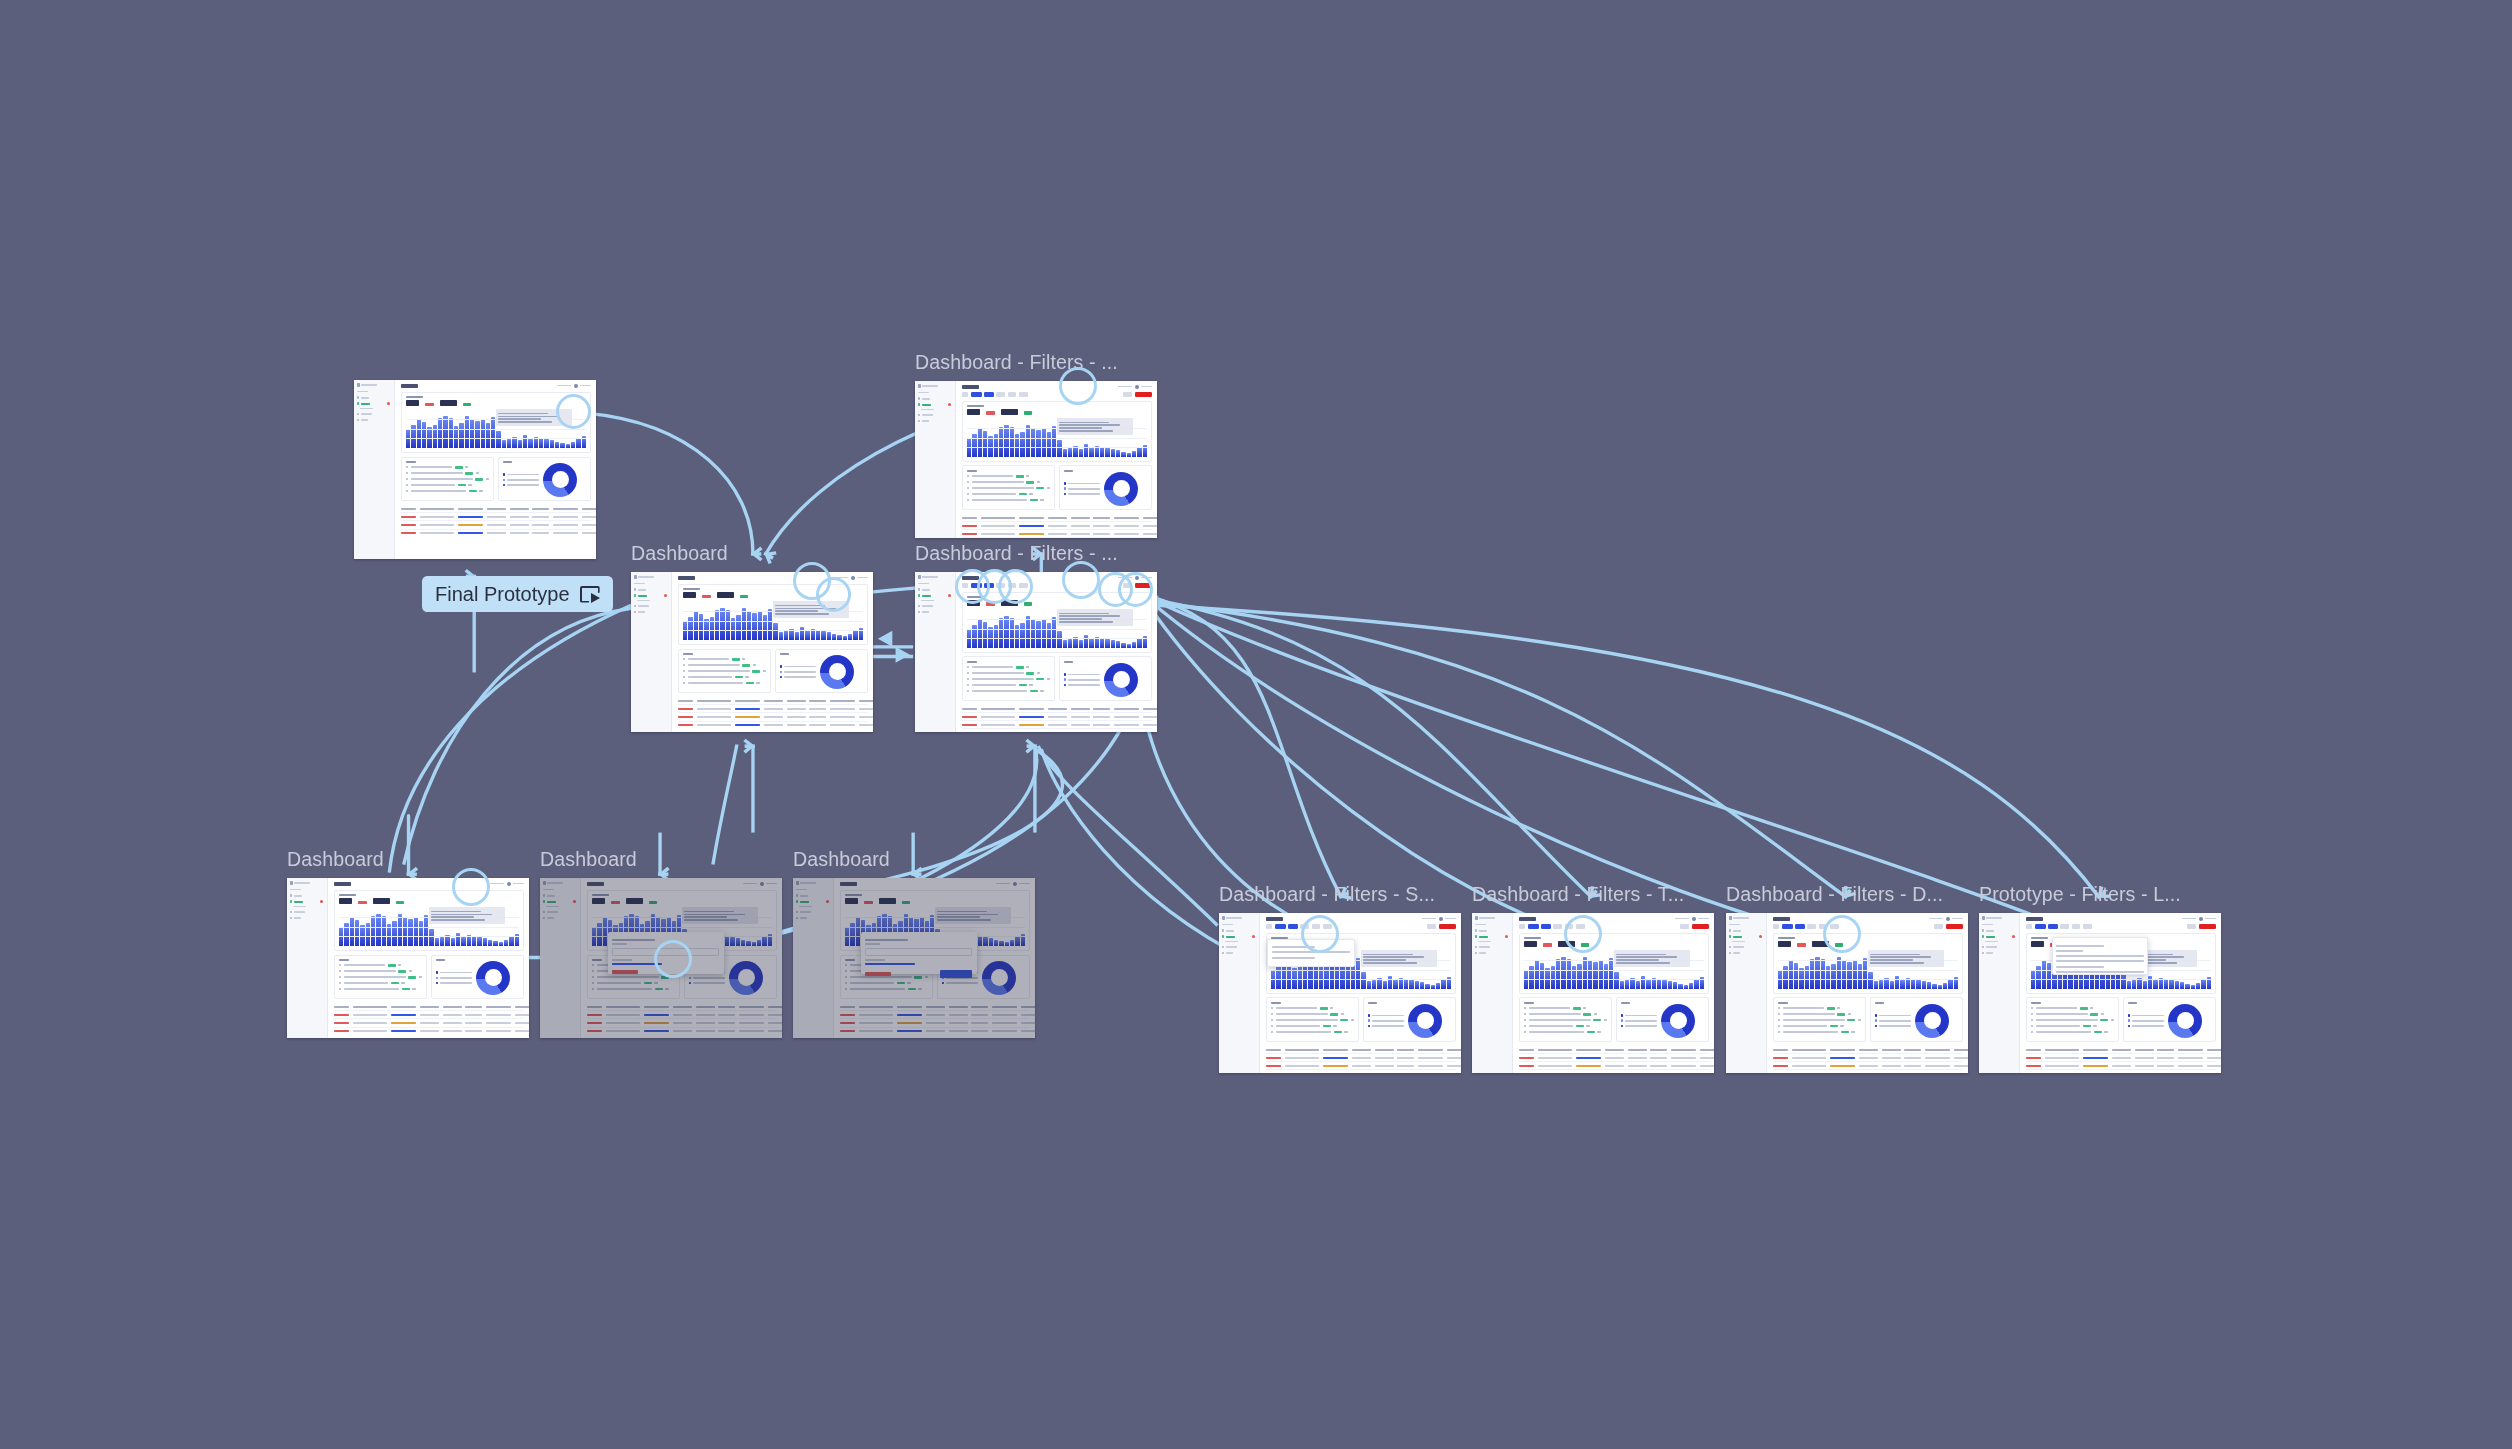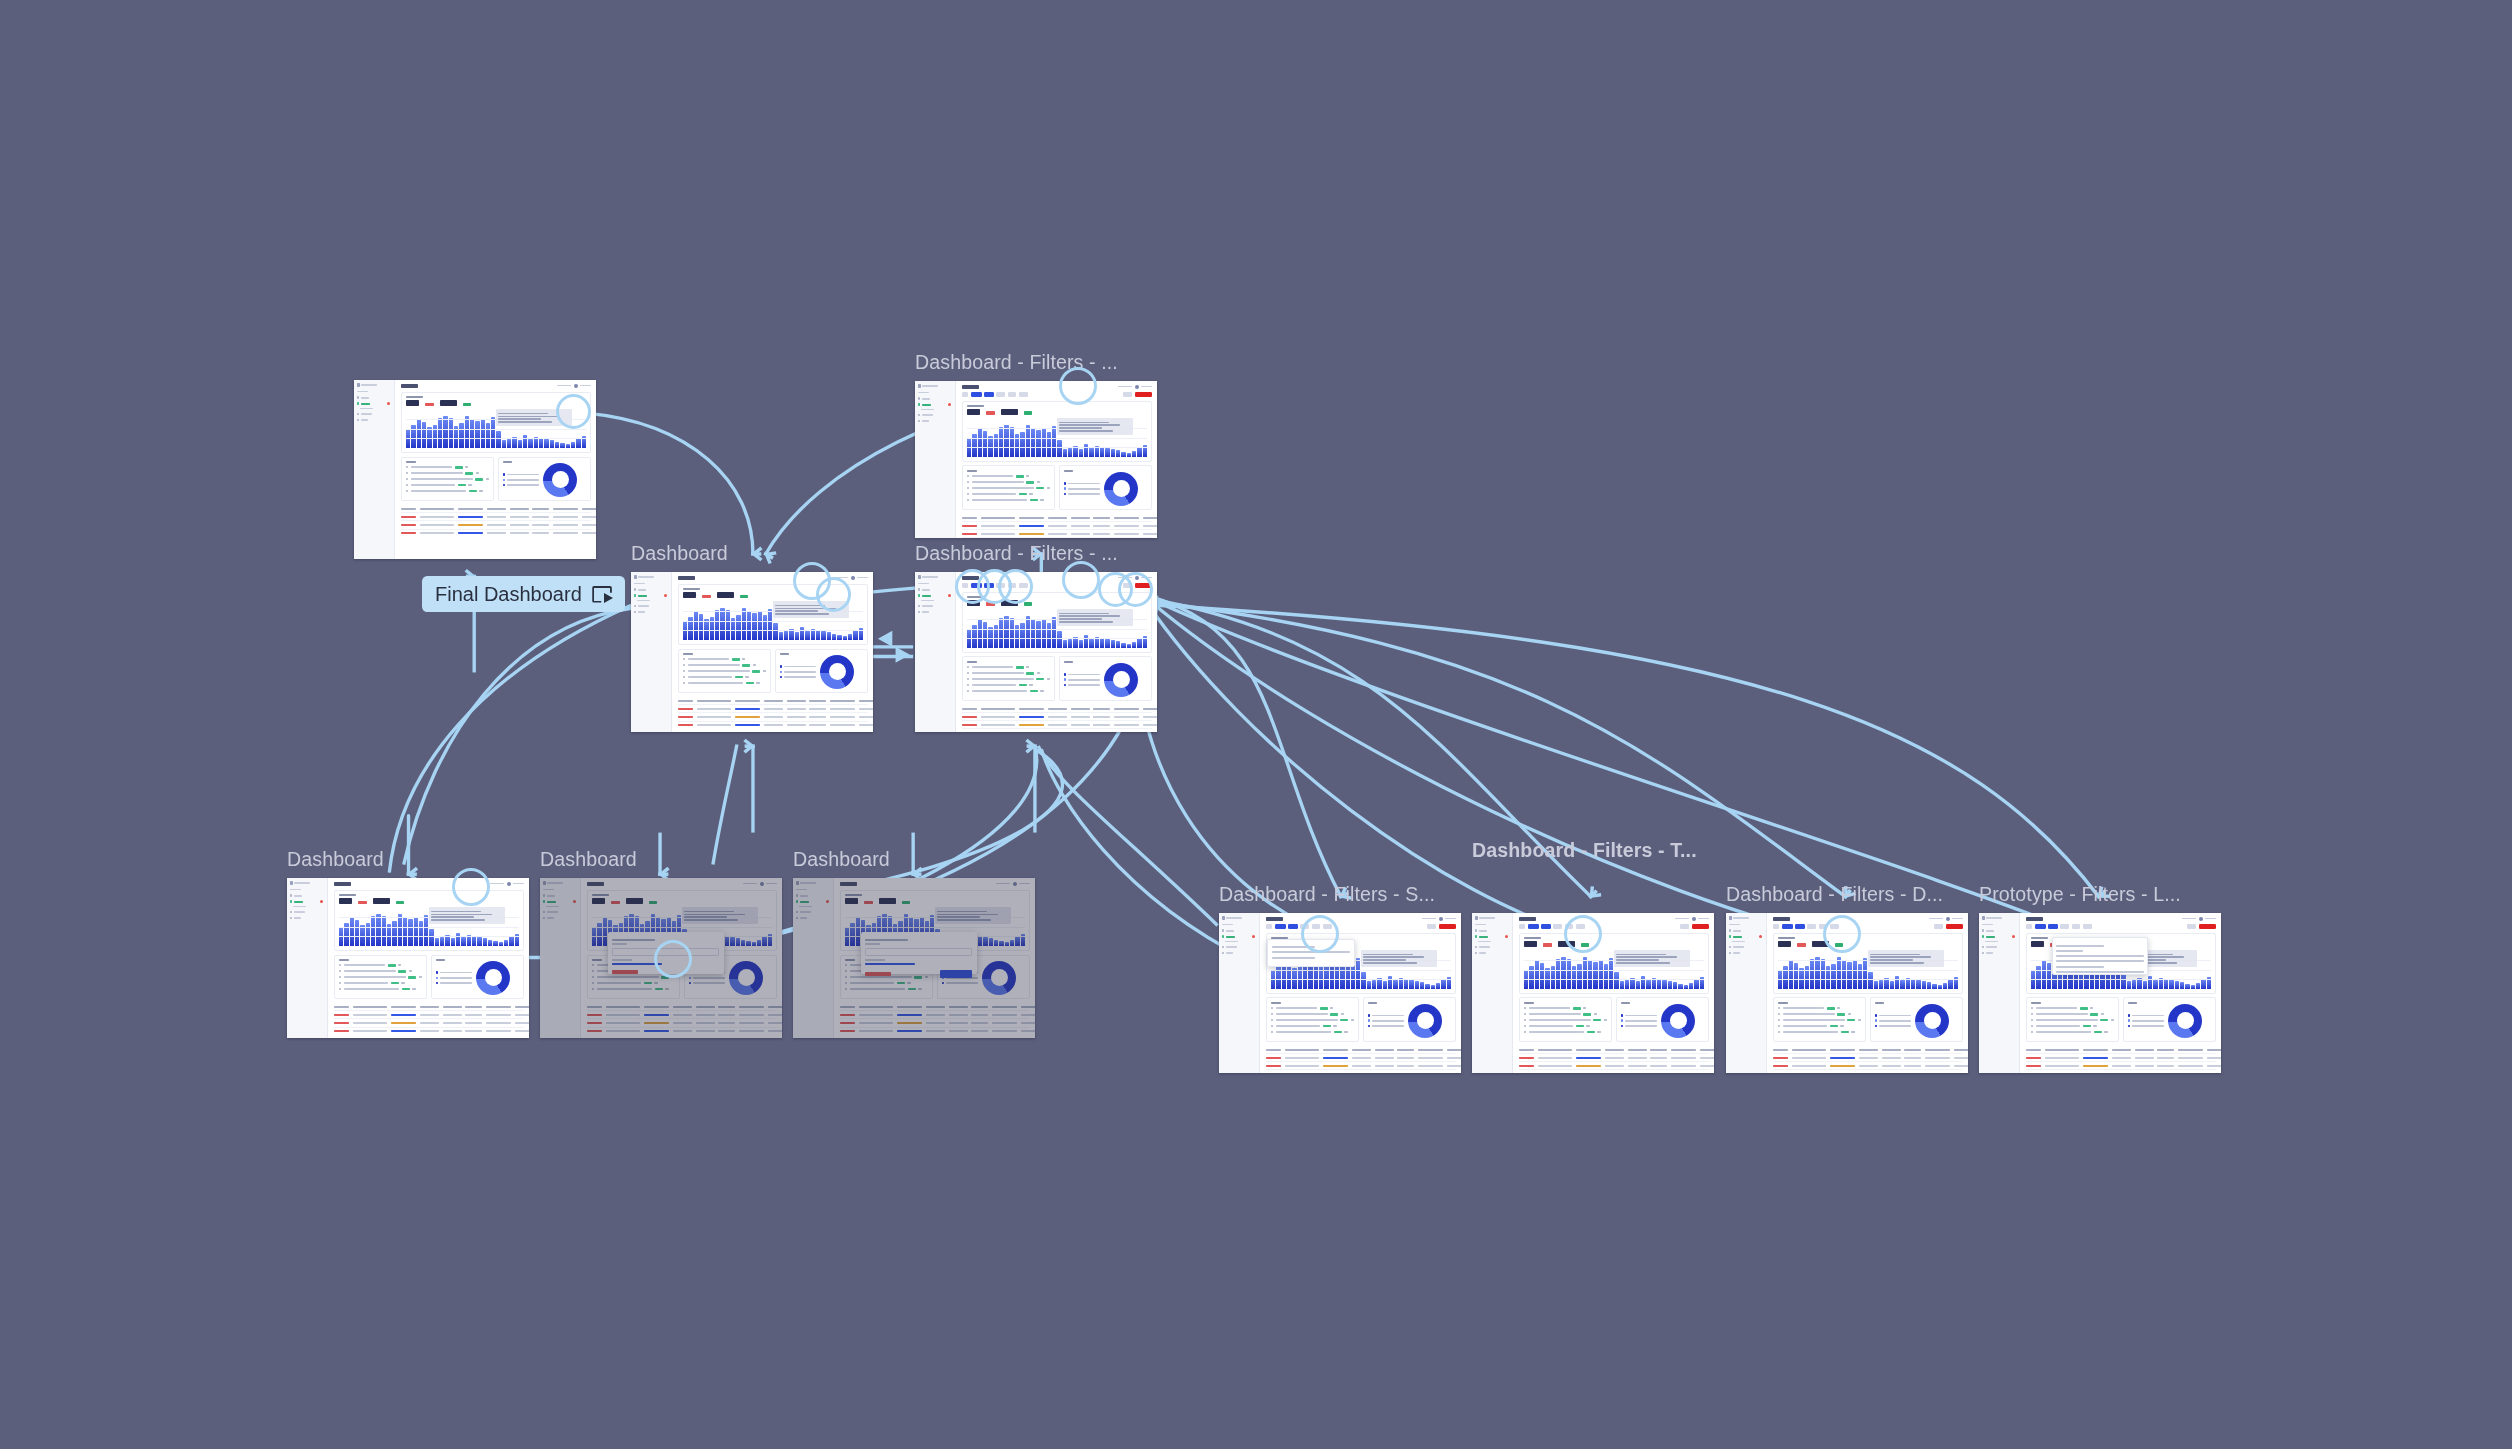--- a/index.html
+++ b/index.html
@@ -1866,21 +1866,21 @@
               </div>
       </div>
     </div>
     <div class="ddpanel" style="left:20%;top:16%;width:36%;height:18%;">
          <div class="dr s"></div>
             <div class="dr"></div>
             <div class="dr s"></div>
        </div>
   </div>
       </div>
-      <div class="frame-label" style="left: 1472px; top: 839px; font-weight: bold;">Dashboard - Filters - T...</div>
+      <div class="frame-label" style="left: 1472px; top: 883px;">Dashboard - Filters - T...</div>
       <div class="frame" style="left: 1472px; top: 913px; width: 242px; height: 160px;">
   <div class="mini">
     <div class="mini-side">
       <div class="ms-logo">
         <i></i>
               <span class="bar" style="width:15.7px"></span>
       </div>
       <span class="bar sm" style="width:11.8px"></span>
       <div class="ms-sec">
         <div class="ms-row">
@@ -2527,18 +2527,18 @@
       <div class="hotspot" style="left: 1098px; top: 572px; width: 29px; height: 29px;"></div>
       <div class="hotspot" style="left: 1118px; top: 572px; width: 29px; height: 29px;"></div>
       <div class="hotspot" style="left: 452px; top: 868px; width: 32px; height: 32px;"></div>
       <div class="hotspot" style="left: 654px; top: 940px; width: 32px; height: 32px;"></div>
       <div class="hotspot" style="left: 1301px; top: 915px; width: 32px; height: 32px;"></div>
       <div class="hotspot" style="left: 1564px; top: 915px; width: 32px; height: 32px;"></div>
       <div class="hotspot" style="left: 1823px; top: 915px; width: 32px; height: 32px;"></div>
     </div>
 
   <div class="proto-pill" style="left:422px;top:576px;">
-    <span>Final Dashboard</span>
+    <span>Final Prototype</span>
     <span class="proto-ico"></span>
   </div>
 
 </div>
 
 
 </body></html>

